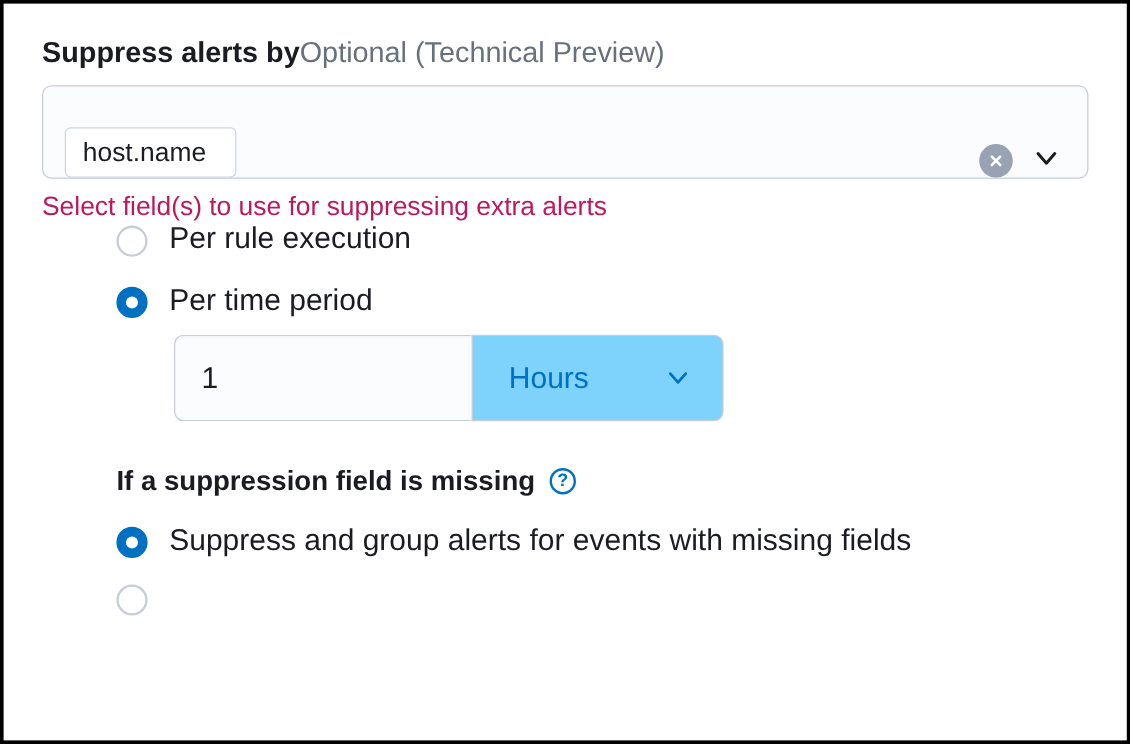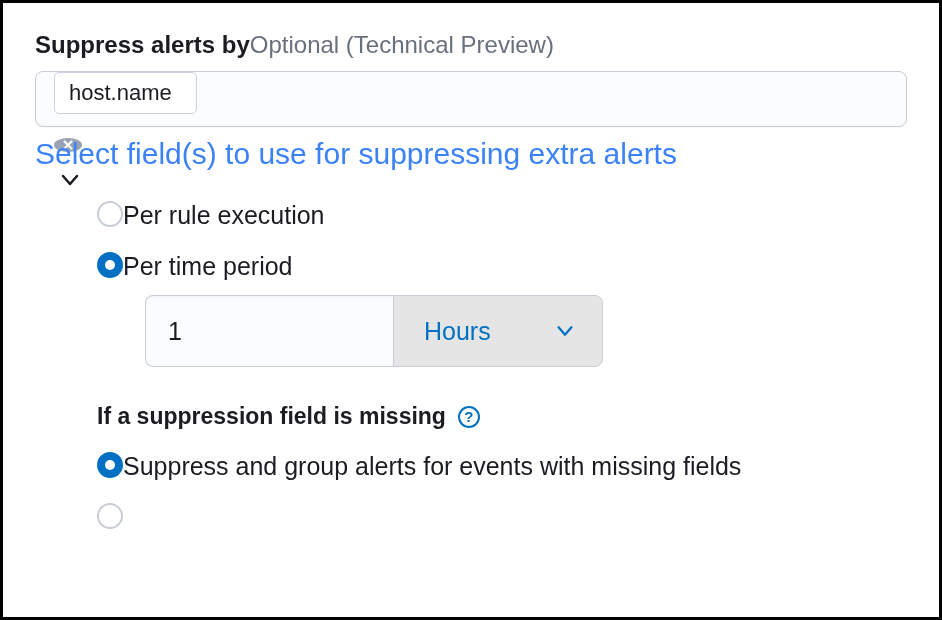--- a/index.html
+++ b/index.html
@@ -28,28 +28,27 @@
       color: #1a1c21;
     }
     .optional-text {
       font-size: 24px;
       color: #69707d;
     }
     .combo-box {
       border: 1px solid #c9cdd6;
       border-radius: 8px;
       background: #fbfcfd;
-      height: 56px;
-      display: flex;
-      align-items: flex-start;
+      height: 78px;
+      display: flex;
+      align-items: flex-end;
       padding: 0 18px;
       gap: 12px;
       margin-bottom: 10px;
       box-shadow: 0 1px 2px rgba(0,0,0,0.03), inset 0 -1px 2px rgba(0,0,0,0.02);
-      flex-direction: column;
     }
     .pill {
       background: #fff;
       border: 1px solid #cdd3df;
       border-radius: 5px;
       padding: 7px 14px;
       display: inline-flex;
       align-items: center;
       gap: 10px;
       font-size: 22px;
@@ -84,30 +83,30 @@
       cursor: pointer;
       display: inline-flex;
       align-items: center;
       padding: 4px;
     }
     .chevron-down svg {
       width: 24px;
       height: 24px;
     }
     .helper-text {
-      font-size: 30px;
-      color: #3b82f6;
-      margin-bottom: 30px;
+      font-size: 22px;
+      color: #be185d;
     }
     .radio-group {
       padding-left: 62px;
     }
     .radio-row {
       display: flex;
-      align-items: flex-start;
+      align-items: flex-end;
+      gap: 18px;
       margin-bottom: 22px;
     }
     .radio-row-tight {
       margin-bottom: 14px;
     }
     .radio {
       width: 26px;
       height: 26px;
       border-radius: 50%;
       border: 2px solid #c9cdd6;
@@ -150,21 +149,21 @@
       color: #1a1c21;
       padding: 0 22px;
       outline: none;
       box-shadow: inset 0 1px 2px rgba(0,0,0,0.04);
     }
     .unit-select {
       width: 210px;
       height: 72px;
       border: 1px solid #c9cdd6;
       border-radius: 0 8px 8px 0;
-      background: #e5e5e5;
+      background: #7dd3fc;
       display: flex;
       align-items: center;
       justify-content: space-between;
       padding: 0 26px 0 30px;
       cursor: pointer;
       color: #0071c2;
       font-size: 25px;
     }
     .unit-select svg {
       width: 22px;

